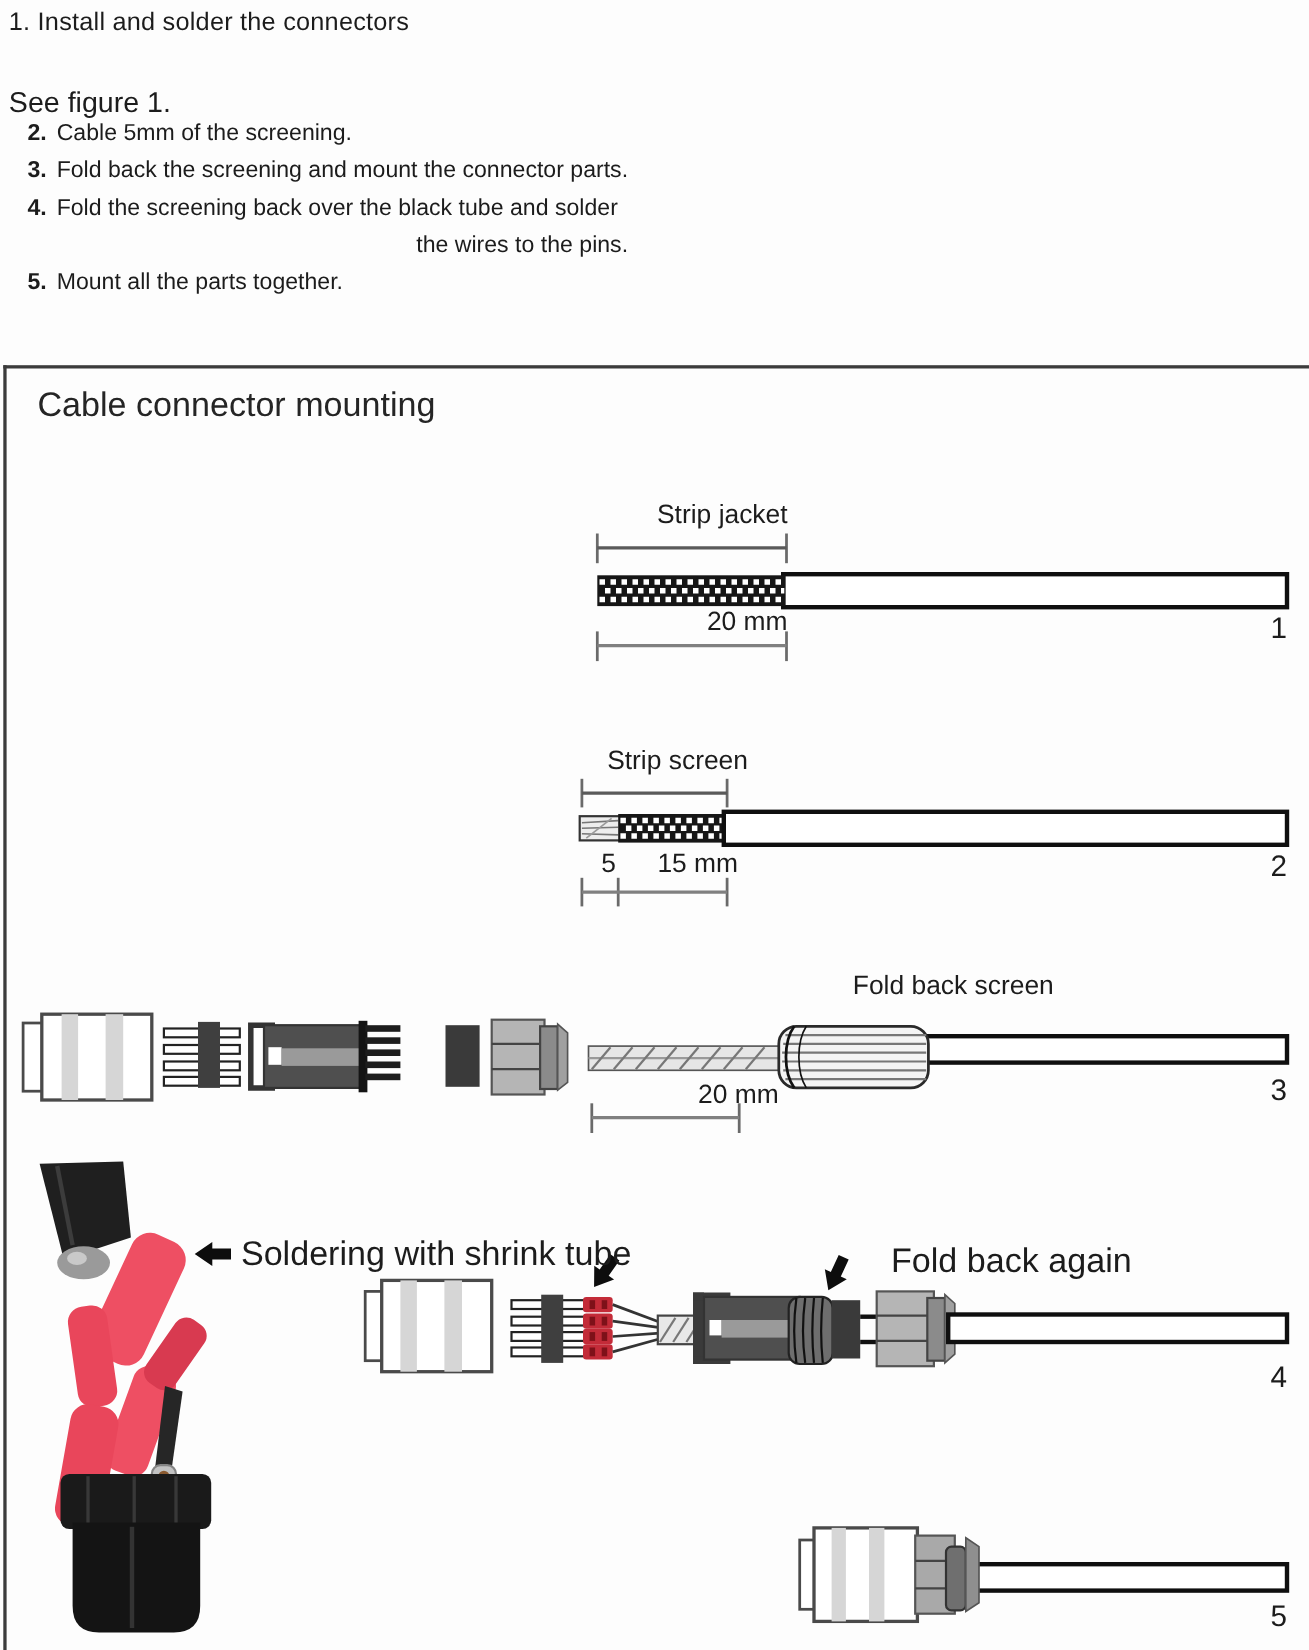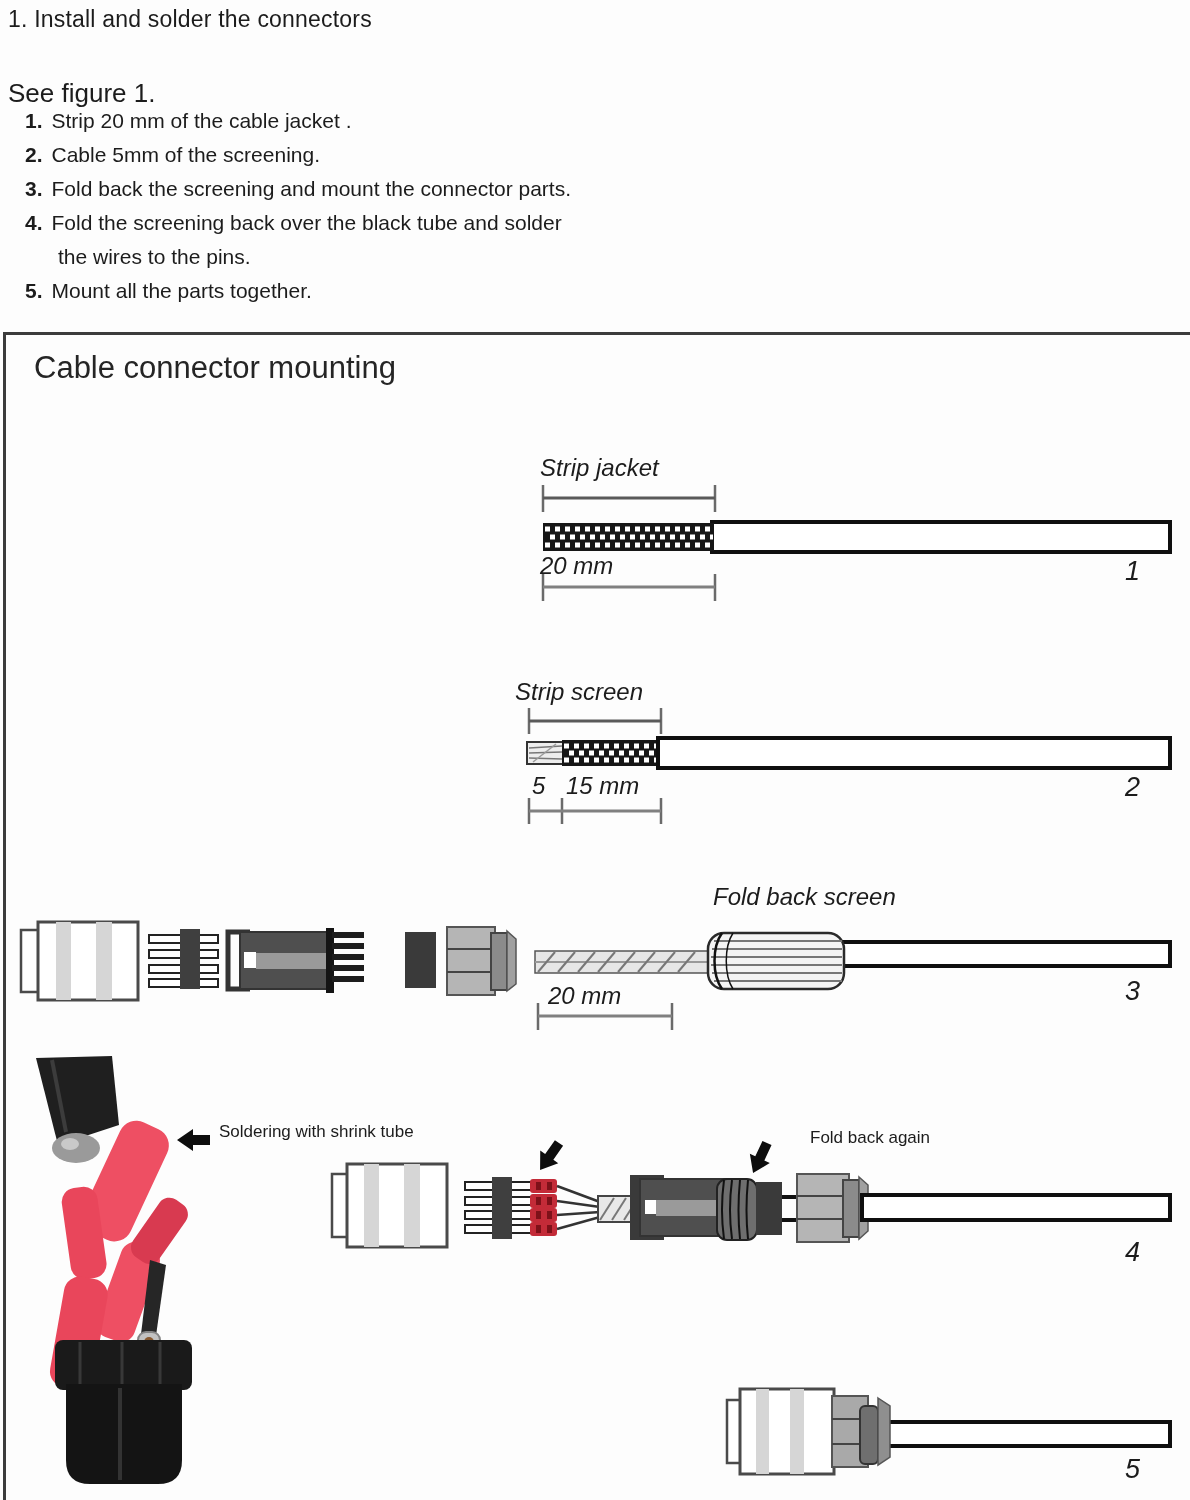--- a/index.html
+++ b/index.html
@@ -5,39 +5,38 @@
   html,body{margin:0;padding:0;}
   body{
     width:1190px;height:1500px;position:relative;overflow:hidden;
     background:#fdfdfd;color:#1c1c1c;
     font-family:"Liberation Sans","DejaVu Sans",sans-serif;
   }
   .h1{position:absolute;left:8px;top:6px;font-size:23px;font-weight:400;letter-spacing:.2px;}
   .see{position:absolute;left:8px;top:78px;font-size:26px;}
   .steps{position:absolute;left:25px;top:104px;font-size:21px;line-height:34px;}
   .step .n{font-weight:700;margin-right:9px;}
-  .step .cont{margin-left:33px;}
+  .step .cont{margin-left:44px;text-align:right;}
   .figure-box{position:absolute;left:0;top:332px;width:1190px;height:1168px;}
   .fb-top{position:absolute;left:3px;top:0;width:1187px;height:3px;background:#3c3c3c;}
   .fb-left{position:absolute;left:3px;top:0;width:3px;height:1168px;background:#3c3c3c;}
   .fig-title{position:absolute;left:34px;top:18px;font-size:31px;color:#252525;}
   .fig-svg{position:absolute;left:0;top:0;}
   .lbl{position:absolute;font-size:24px;color:#1c1c1c;white-space:nowrap;}
-  .ctr{text-align:left;font-style:italic;}
+  .ctr{text-align:right;}
   .num{font-size:27px;}
-  .callout{font-size:17px;}
+  .callout{font-size:31px;}
 </style>
 </head>
 <body>
 
 <div class="h1">1. Install and solder the connectors</div>
 <div class="see">See figure 1.</div>
 
 <div class="steps">
-  <div class="step"><span class="n">1.</span><span>Strip 20 mm of the cable jacket .</span></div>
   <div class="step"><span class="n">2.</span><span>Cable 5mm of the screening.</span></div>
   <div class="step"><span class="n">3.</span><span>Fold back the screening and mount the connector parts.</span></div>
   <div class="step"><span class="n">4.</span><span>Fold the screening back over the black tube and solder</span>
     <div class="cont">the wires to the pins.</div>
   </div>
   <div class="step"><span class="n">5.</span><span>Mount all the parts together.</span></div>
 </div>
 
 <div class="figure-box">
   <div class="fb-top"></div>

